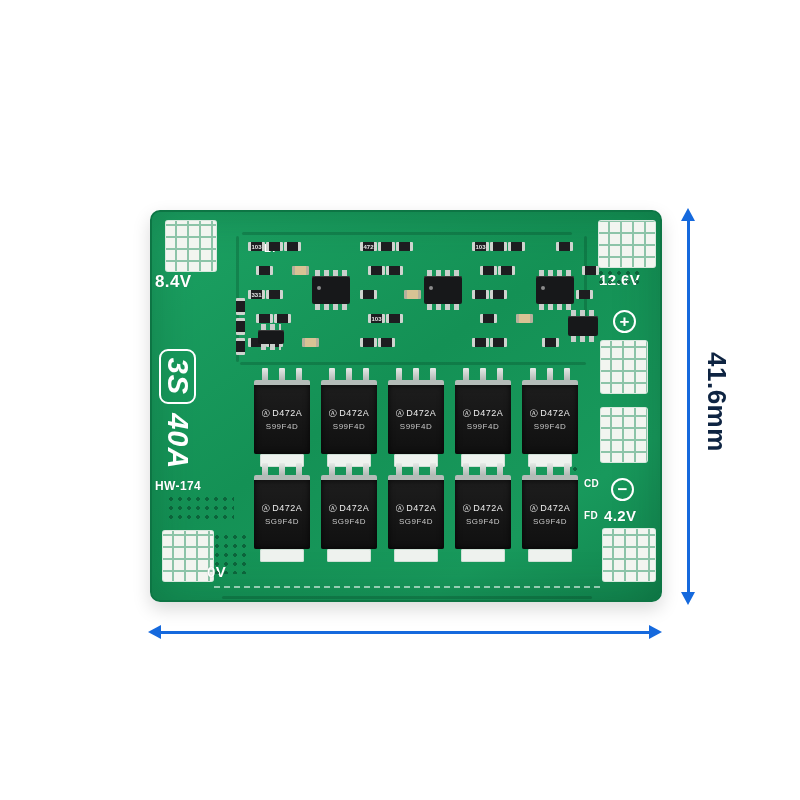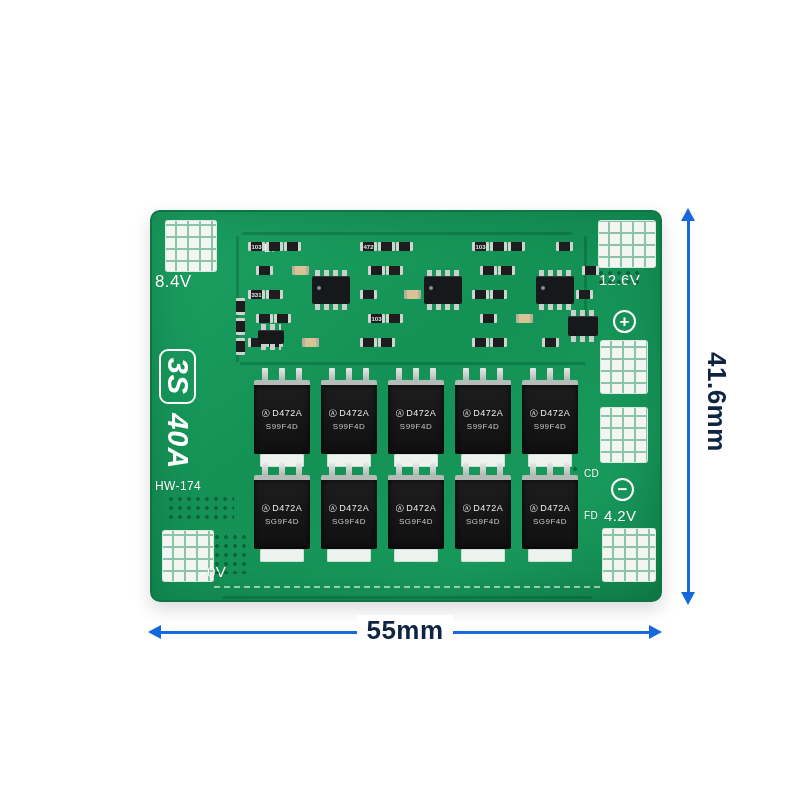--- a/index.html
+++ b/index.html
@@ -10,21 +10,21 @@
   .board{position:absolute;left:150px;top:210px;width:512px;height:392px;
     background:linear-gradient(145deg,#1ca263 0%,#149155 45%,#18995c 78%,#12854e 100%);
     border:2px solid #0d7544;border-radius:10px;
     box-shadow:0 7px 18px rgba(0,0,0,.15), inset 0 0 46px rgba(0,55,30,.28)}
 
   .pad-grid{position:absolute;background-color:#f2f5f0;
     background-image:repeating-linear-gradient(0deg,transparent 0 10px,#8cc4a8 10px 12px),
                      repeating-linear-gradient(90deg,transparent 0 10px,#8cc4a8 10px 12px);
     border-radius:3px;box-shadow:0 0 0 1px #d7e8de inset}
 
-  .silk{position:absolute;color:#fff;font-weight:normal;letter-spacing:.4px;
+  .silk{position:absolute;color:#fff;font-weight:bold;letter-spacing:.4px;
     text-shadow:0 0 1px rgba(0,40,20,.35);line-height:1.1;white-space:nowrap}
 
   .sym{position:absolute;width:23px;height:23px;border:2.5px solid #fff;border-radius:50%;
     color:#fff;display:flex;align-items:center;justify-content:center;
     font-weight:bold;font-size:17px;line-height:1}
 
   .strip{position:absolute;left:-73px;top:175px;width:190px;height:44px;
     transform:rotate(90deg);color:#fff;font-weight:bold;font-style:italic;
     font-size:29px;text-align:center;letter-spacing:1px;white-space:nowrap}
   .s3s{border:2.5px solid #fff;border-radius:9px;padding:0 7px;margin-right:9px;display:inline-block}
@@ -88,21 +88,21 @@
     <div class="pad-grid" style="left:448px;top:128px;width:48px;height:54px"></div>
     <div class="pad-grid" style="left:448px;top:195px;width:48px;height:56px"></div>
     <div class="pad-grid" style="left:450px;top:316px;width:54px;height:54px"></div>
     <div class="pad-grid" style="left:10px;top:318px;width:52px;height:52px"></div>
 
     <div class="silk" style="left:3px;top:61px;font-size:17px">8.4V</div>
     <div class="silk" style="left:447px;top:60px;font-size:15px">12.6V</div>
     <div class="silk" style="left:55px;top:352px;font-size:15px">0V</div>
     <div class="silk" style="left:452px;top:296px;font-size:15px">4.2V</div>
     <div class="silk" style="left:112px;top:30px;font-size:11px">BF</div>
-    <div class="silk" style="left:432px;top:256px;font-size:10px">CD</div>
+    <div class="silk" style="left:432px;top:266px;font-size:10px">CD</div>
     <div class="silk" style="left:432px;top:298px;font-size:10px">FD</div>
     <div class="silk" style="left:3px;top:268px;font-size:12px">HW-174</div>
 
     <div class="sym" style="left:461px;top:98px">
         <span>+</span>
       </div>
     <div class="sym" style="left:459px;top:266px">
         <span>−</span>
       </div>
 
@@ -316,15 +316,14 @@
   </div>
 
   <div class="ar up"></div>
   <div class="dimv-line"></div>
   <div class="ar down"></div>
   <div class="dim-label-v">41.6mm</div>
 
   <div class="ar left"></div>
   <div class="dimh-line"></div>
   <div class="ar right"></div>
-  <div class="dim-label-h">55mm</div>
 
 </div>
 
 </body></html>

